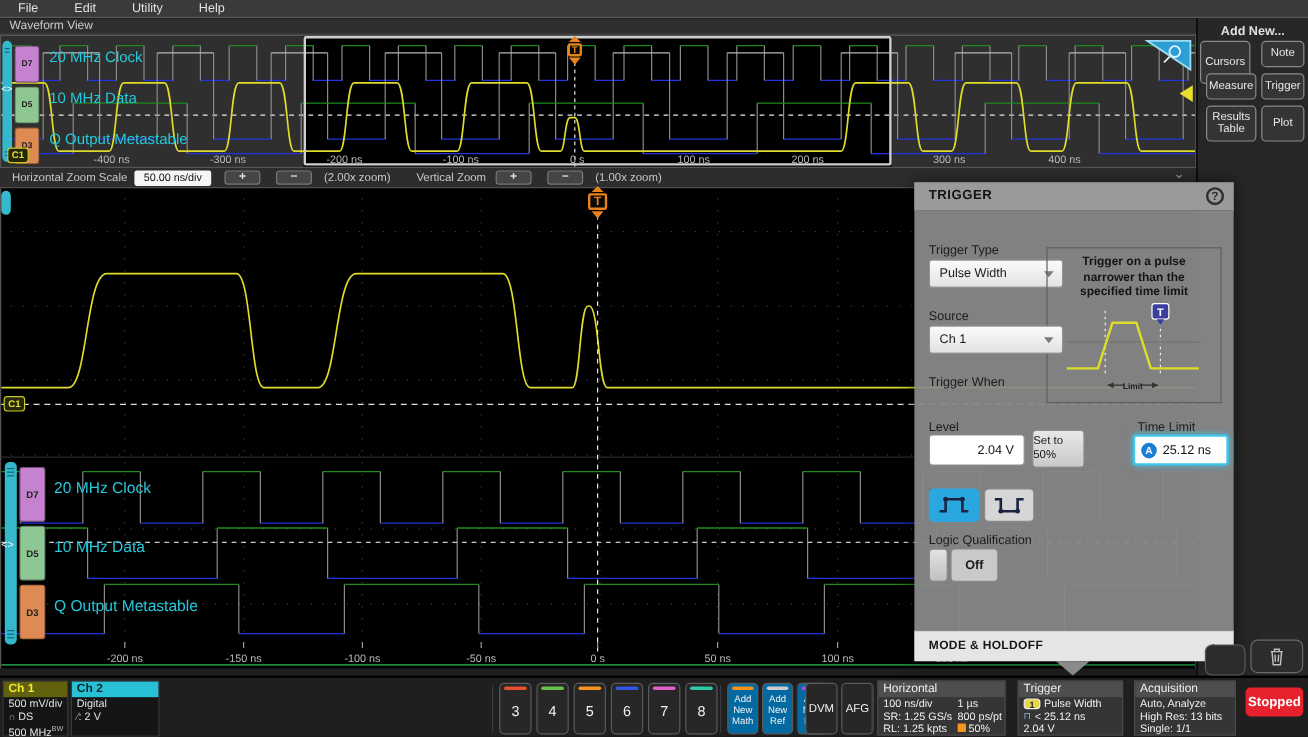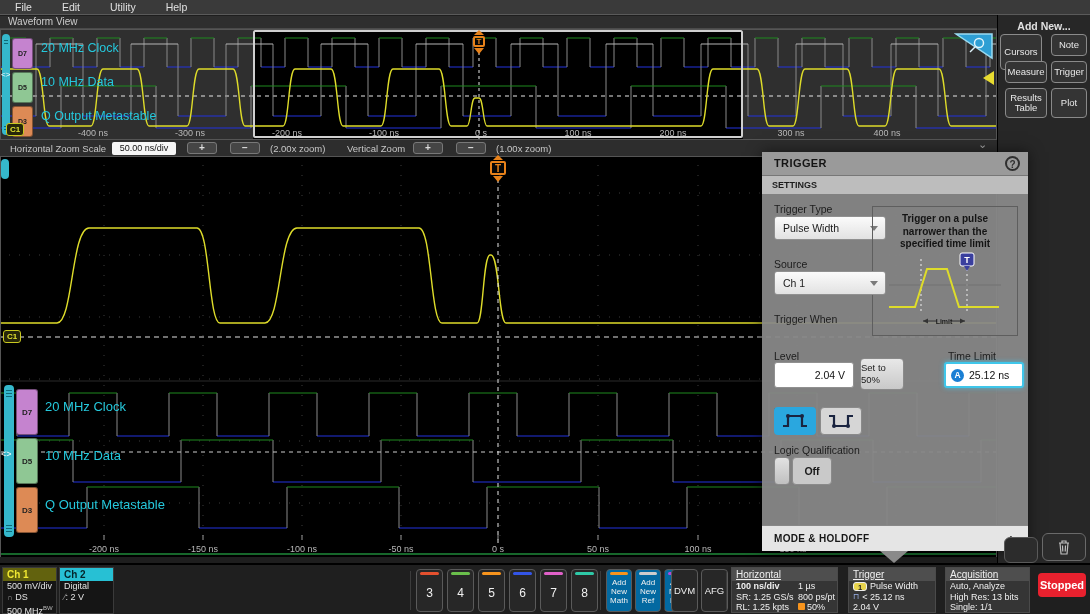--- a/index.html
+++ b/index.html
@@ -56,21 +56,21 @@
   
   #bottombar{left:0;top:563px;width:1090px;height:51px;background:#1f1f1f;border-top:2px solid #000;}
   .badge{background:#151515;border:1px solid #3a3a3a;}
   .badge-header{height:13px;font-size:10px;font-weight:bold;padding:1px 0 0 4px;}
   .badge-row{font-size:9px;color:#e2e2e2;padding-left:4px;line-height:10.5px;white-space:nowrap;}
   .num-btn{background:#272727;border:1px solid #5a5a5a;border-radius:4px;color:#f0f0f0;font-size:12px;display:flex;align-items:center;justify-content:center;cursor:pointer;overflow:hidden;}
   .num-stripe{position:absolute;top:2px;left:3px;right:3px;height:3px;border-radius:2px;}
   .addnew-btn{background:#0369a1;border:1px solid #5a5a5a;border-radius:4px;color:#f0f0f0;font-size:8px;text-align:center;line-height:1.15;cursor:pointer;padding-top:8px;}
   .util-btn{background:#272727;border:1px solid #5a5a5a;border-radius:4px;color:#f0f0f0;font-size:9.5px;display:flex;align-items:center;justify-content:center;cursor:pointer;}
   .info-badge{background:#353535;border:1px solid #4a4a4a;}
-  .info-header{background:#4e4e4e;height:13px;color:#f0f0f0;font-size:10px;padding:1px 0 0 4px;text-decoration:underline;}
+  .info-header{background:#4e4e4e;height:13px;color:#f0f0f0;font-size:10px;padding:1px 0 0 4px;}
   .info-row{color:#f0f0f0;font-size:9px;line-height:10.5px;padding-left:4px;white-space:nowrap;display:flex;}
   #stopped-btn{background:#e8212e;border-radius:4px;color:#fff;font-size:11px;font-weight:bold;display:flex;align-items:center;justify-content:center;cursor:pointer;}
   #trash-btn{background:#2c2c2c;border:1px solid #6a6a6a;border-radius:6px;display:flex;align-items:center;justify-content:center;cursor:pointer;}
   .tick{position:absolute;width:1px;height:5px;background:#9a9a9a;transform:translateX(-50%);}
 </style>
 </head>
 <body>
 
 <div id="screen">
 
@@ -226,21 +226,20 @@
       <div class="side-btn abs" style="position: absolute; left: 53px; top: 46px; width: 36px; height: 22px;">Trigger</div>
       <div class="side-btn abs" style="position: absolute; left: 7px; top: 73px; width: 42px; height: 30px;">Results Table</div>
       <div class="side-btn abs" style="position: absolute; left: 53px; top: 73px; width: 36px; height: 30px;">Plot</div>
     </div>
 
   <div id="trig-panel" class="abs">
     <div id="trig-header" class="abs">
       <span id="trig-title" class="abs">TRIGGER</span>
       <span id="trig-help" class="abs">?</span>
     </div>
-    <div id="trig-settings" class="abs">SETTINGS</div>
 
     <span class="abs tp-label" style="left:12px;top:51px">Trigger Type</span>
     <div class="abs dropdown" style="left:12px;top:64px;width:112px;height:24px">
       <span>Pulse Width</span>
         <i class="dd-arrow"></i>
     </div>
 
     <div id="desc-box" class="abs" style="left:110px;top:54px;width:146px;height:130px">
       <div id="desc-text">Trigger on a pulse narrower than the specified time limit</div>
       <svg id="desc-svg" width="140" height="92" style="display:block;margin:0 auto">
@@ -315,21 +314,21 @@
     </svg>
   </div>
 
   <div id="bottombar" class="abs">
       <div class="badge abs" style="position: absolute; left: 2px; top: 2px; width: 55px; height: 47px;">
         <div class="badge-header" style="background: rgb(98, 98, 14); color: rgb(240, 232, 50);">Ch 1</div>
         <div class="badge-row">500 mV/div</div>
         <div class="badge-row"><span style="color: rgb(154, 154, 154); font-size: 8px;">∩</span><span> DS</span></div>
         <div class="badge-row"><span>500 MHz</span><span style="font-size: 6px; vertical-align: super; color: rgb(187, 187, 187);">BW</span></div>
       </div>
-      <div class="badge abs" style="position: absolute; left: 59px; top: 2px; width: 55px; height: 47px;">
+      <div class="badge abs" style="position: absolute; left: 59px; top: 2px; width: 74px; height: 47px;">
         <div class="badge-header" style="background: rgb(39, 192, 212); color: rgb(4, 37, 43);">Ch 2</div>
         <div class="badge-row">Digital</div>
         <div class="badge-row"><span style="color: rgb(154, 154, 154);">∕</span><span>: 2 V</span></div>
       </div>
       <div class="num-btn abs" style="position: absolute; left: 416px; top: 4px; width: 27px; height: 43px;">
         <div class="num-stripe" style="background: rgb(228, 80, 46);"></div>
         <span style="margin-top: 4px;">3</span>
       </div>
       <div class="num-btn abs" style="position: absolute; left: 447px; top: 4px; width: 27px; height: 43px;">
         <div class="num-stripe" style="background: rgb(106, 191, 75);"></div>
@@ -371,21 +370,21 @@
       </div>
       <div class="util-btn abs" style="position: absolute; left: 671px; top: 4px; width: 27px; height: 43px;">DVM</div>
       <div class="util-btn abs" style="position: absolute; left: 701px; top: 4px; width: 27px; height: 43px;">AFG</div>
       <div style="position: absolute; left: 410px; top: 6px; width: 1px; height: 39px; background: rgb(60, 60, 60);"></div>
       <div style="position: absolute; left: 600px; top: 6px; width: 1px; height: 39px; background: rgb(60, 60, 60);"></div>
       <div style="position: absolute; left: 664px; top: 6px; width: 1px; height: 39px; background: rgb(60, 60, 60);"></div>
       <div style="position: absolute; left: 726px; top: 6px; width: 1px; height: 39px; background: rgb(60, 60, 60);"></div>
       <div class="info-badge abs" style="position: absolute; left: 731px; top: 2px; width: 107px; height: 46px;">
         <div class="info-header">Horizontal</div>
         <div class="info-row">
-          <span style="width: 62px; display: inline-block; font-weight: bold;">100 ns/div</span>
+          <span style="width: 62px; display: inline-block;">100 ns/div</span>
           <span>1 µs</span>
         </div>
         <div class="info-row">
           <span style="width: 62px; display: inline-block;">SR: 1.25 GS/s</span>
           <span>800 ps/pt</span>
         </div>
         <div class="info-row">
           <span style="width: 62px; display: inline-block;">RL: 1.25 kpts</span>
           <span style="width: 7px; height: 7px; background: rgb(247, 148, 29); border-radius: 1px; display: inline-block; margin: 1px 2px 0px 0px;"></span>
           <span>50%</span>

